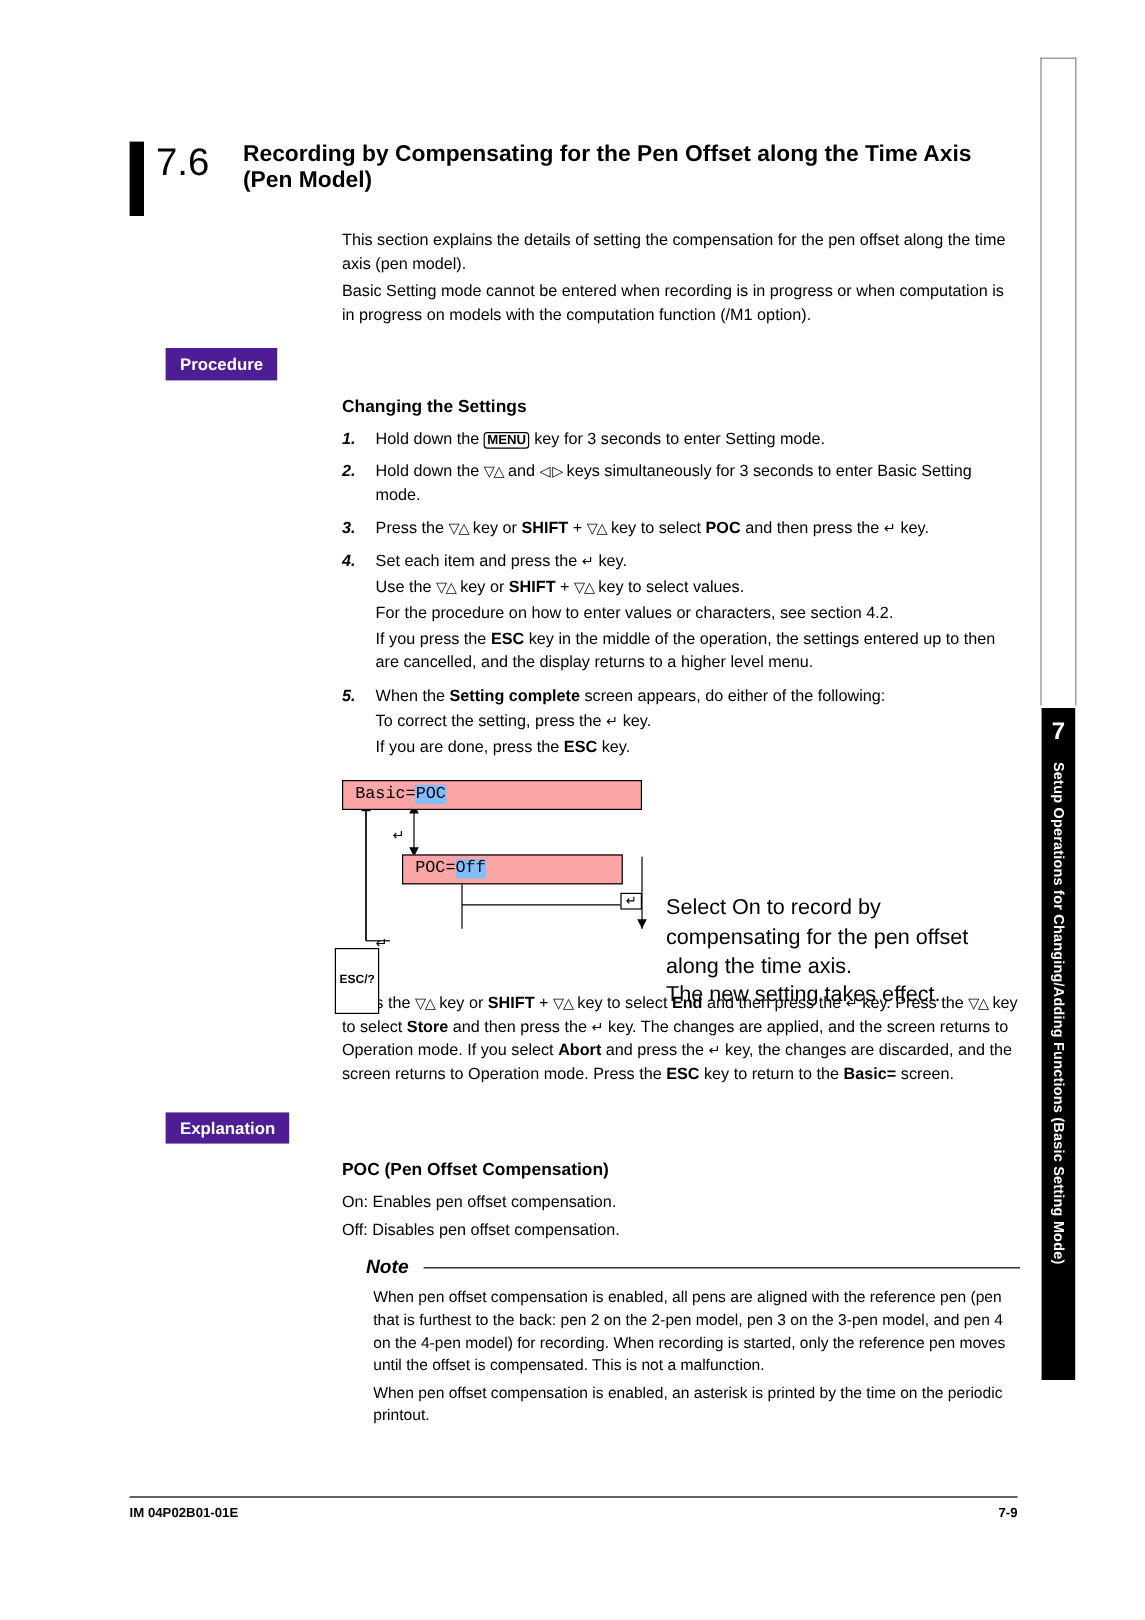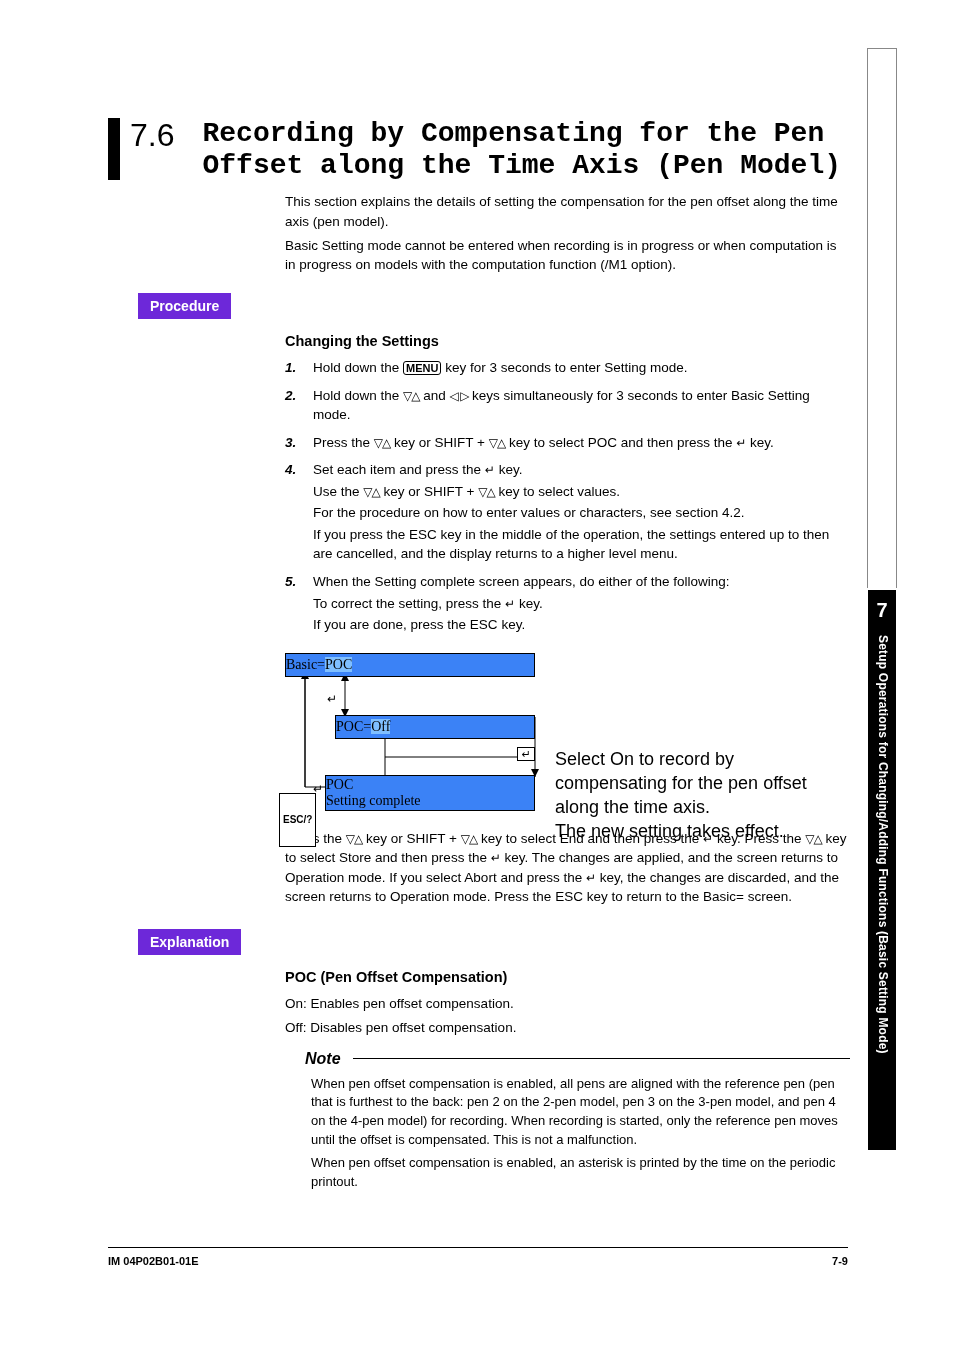--- a/index.html
+++ b/index.html
@@ -26,34 +26,33 @@
     background: #000;
     margin-right: 10px;
   }
   .sec-num {
     font-size: 32px;
     font-weight: normal;
     margin-right: 28px;
     line-height: 1.1;
   }
   .sec-title {
-    font-size: 28px;
+    font-size: 19px;
     font-weight: bold;
     line-height: 1.15;
     flex: 1;
-    font-family: Liberation Mono, monospace;
   }
   .intro {
     margin-left: 177px;
     margin-top: 10px;
     width: 560px;
   }
   .tag-row { margin-top: 18px; margin-left: 30px; }
   .tag {
-    background: #6d28d9;
+    background: #4c1d95;
     color: #fff;
     font-weight: bold;
     font-size: 14px;
     padding: 3px 12px;
     display: inline-block;
   }
   .body-col {
     margin-left: 177px;
     margin-top: 12px;
     width: 565px;
@@ -71,35 +70,35 @@
     border: 1.5px solid #000;
     border-radius: 3px;
     padding: 0 2px;
     font-weight: bold;
     font-size: 11px;
     display: inline-block;
     line-height: 1.1;
   }
   .tri-icon { font-size: 12px; letter-spacing: -1px; }
   .enter-icon { font-size: 12px; }
-  .b { font-weight: normal; }
+  .b { font-weight: bold; }
 
   .diagram {
     margin-top: 16px;
     margin-bottom: 16px;
     height: 160px;
     position: relative;
   }
   .lcd {
     position: absolute;
     border: 1px solid #000;
-    font-family: Liberation Serif, serif;
+    font-family: Liberation Mono, monospace;
     font-size: 14px;
-    padding: 1px 0;
-    background: #3b82f6;
+    padding: 1px 10px;
+    background: #fca5a5;
     white-space: pre;
   }
   .hl { background: #7fbfff; }
   .diag-note {
     position: absolute;
     font-weight: normal;
     font-size: 18px;
     line-height: 1.35;
     margin-top: 38px;
   }
@@ -274,32 +273,30 @@
         <line x1="250" y1="64" x2="250" y2="124" stroke="#000" stroke-width="1"></line>
         <polygon points="250,124 246,116 254,116" fill="#000"></polygon>
       </svg>
 
       <div class="lcd" style="left:0; top:0; width:250px;"><span>Basic=</span><span class="hl">POC</span></div>
 
       <div style="position:absolute; left:42px; top:36px;">
         <span class="enter-icon">↵</span>
       </div>
 
-      <div class="lcd" style="left:50px; top:62px; width:200px;"><span>POC=</span><span class="hl">Off</span></div>
+      <div class="lcd" style="left:50px; top:62px; width:184px;"><span>POC=</span><span class="hl">Off</span></div>
 
       <div style="position:absolute; left:232px; top:94px; border:1px solid #000; width:18px; height:14px; text-align:center; font-size:11px; line-height:13px; background:#fff;">
         <span>↵</span>
       </div>
 
       <div style="position:absolute; left:28px; top:126px;">
         <span class="enter-icon">↵</span>
       </div>
 
-      <div class="lcd" style="left:40px; top:122px; width:210px; line-height:1.15;"><span>POC</span>
-<span>Setting complete</span></div>
 
       <div class="esc-box" style="left:-6px; top:140px;">ESC/?</div>
 
       <div class="diag-note" style="left:270px; top:56px; width:290px;">Select On to record by compensating for the pen offset along the time axis.</div>
       <div class="diag-note" style="left:270px; top:128px; width:290px;">The new setting takes effect.</div>
     </div>
 
     <p class="para">
       <span>Press the </span><span class="tri-icon">▽△</span><span> key or </span><span class="b">SHIFT</span><span> + </span><span class="tri-icon">▽△</span><span> key to select </span><span class="b">End</span><span> and then press the </span><span class="enter-icon">↵</span><span> key. Press the </span><span class="tri-icon">▽△</span><span> key to select </span><span class="b">Store</span><span> and then press the </span><span class="enter-icon">↵</span><span> key. The changes are applied, and the screen returns to Operation mode. If you select </span><span class="b">Abort</span><span> and press the </span><span class="enter-icon">↵</span><span> key, the changes are discarded, and the screen returns to Operation mode. Press the </span><span class="b">ESC</span><span> key to return to the </span><span class="b">Basic=</span><span> screen.</span>
     </p>

